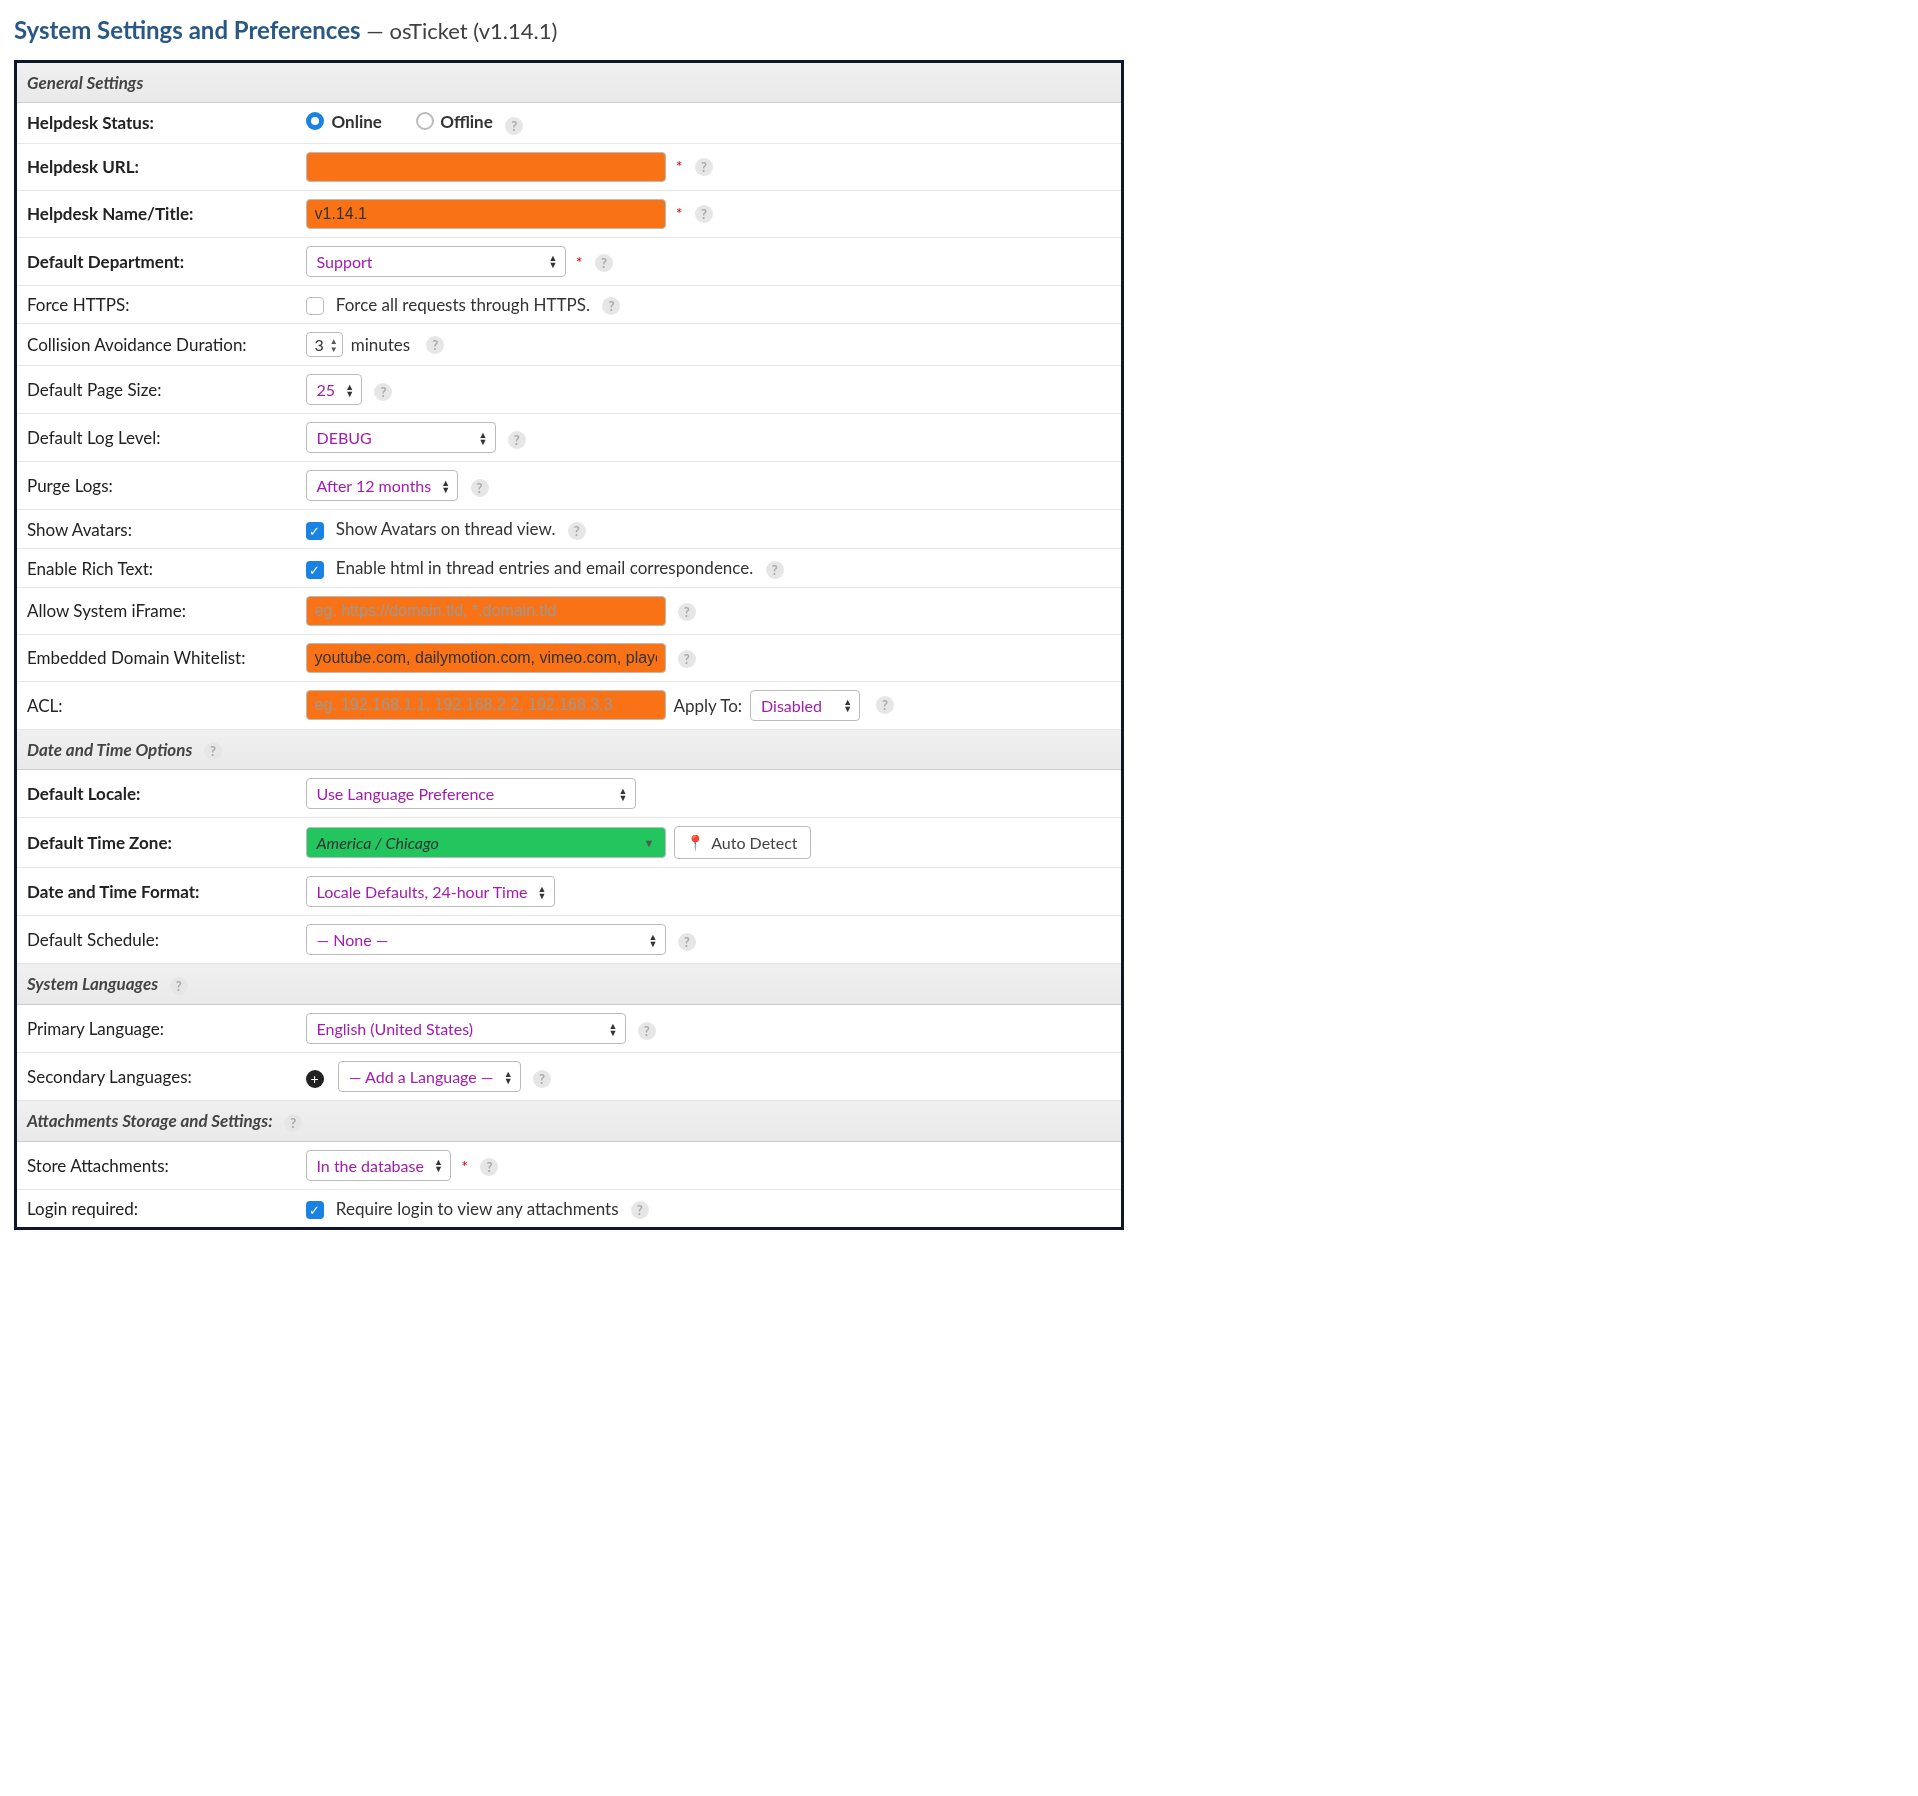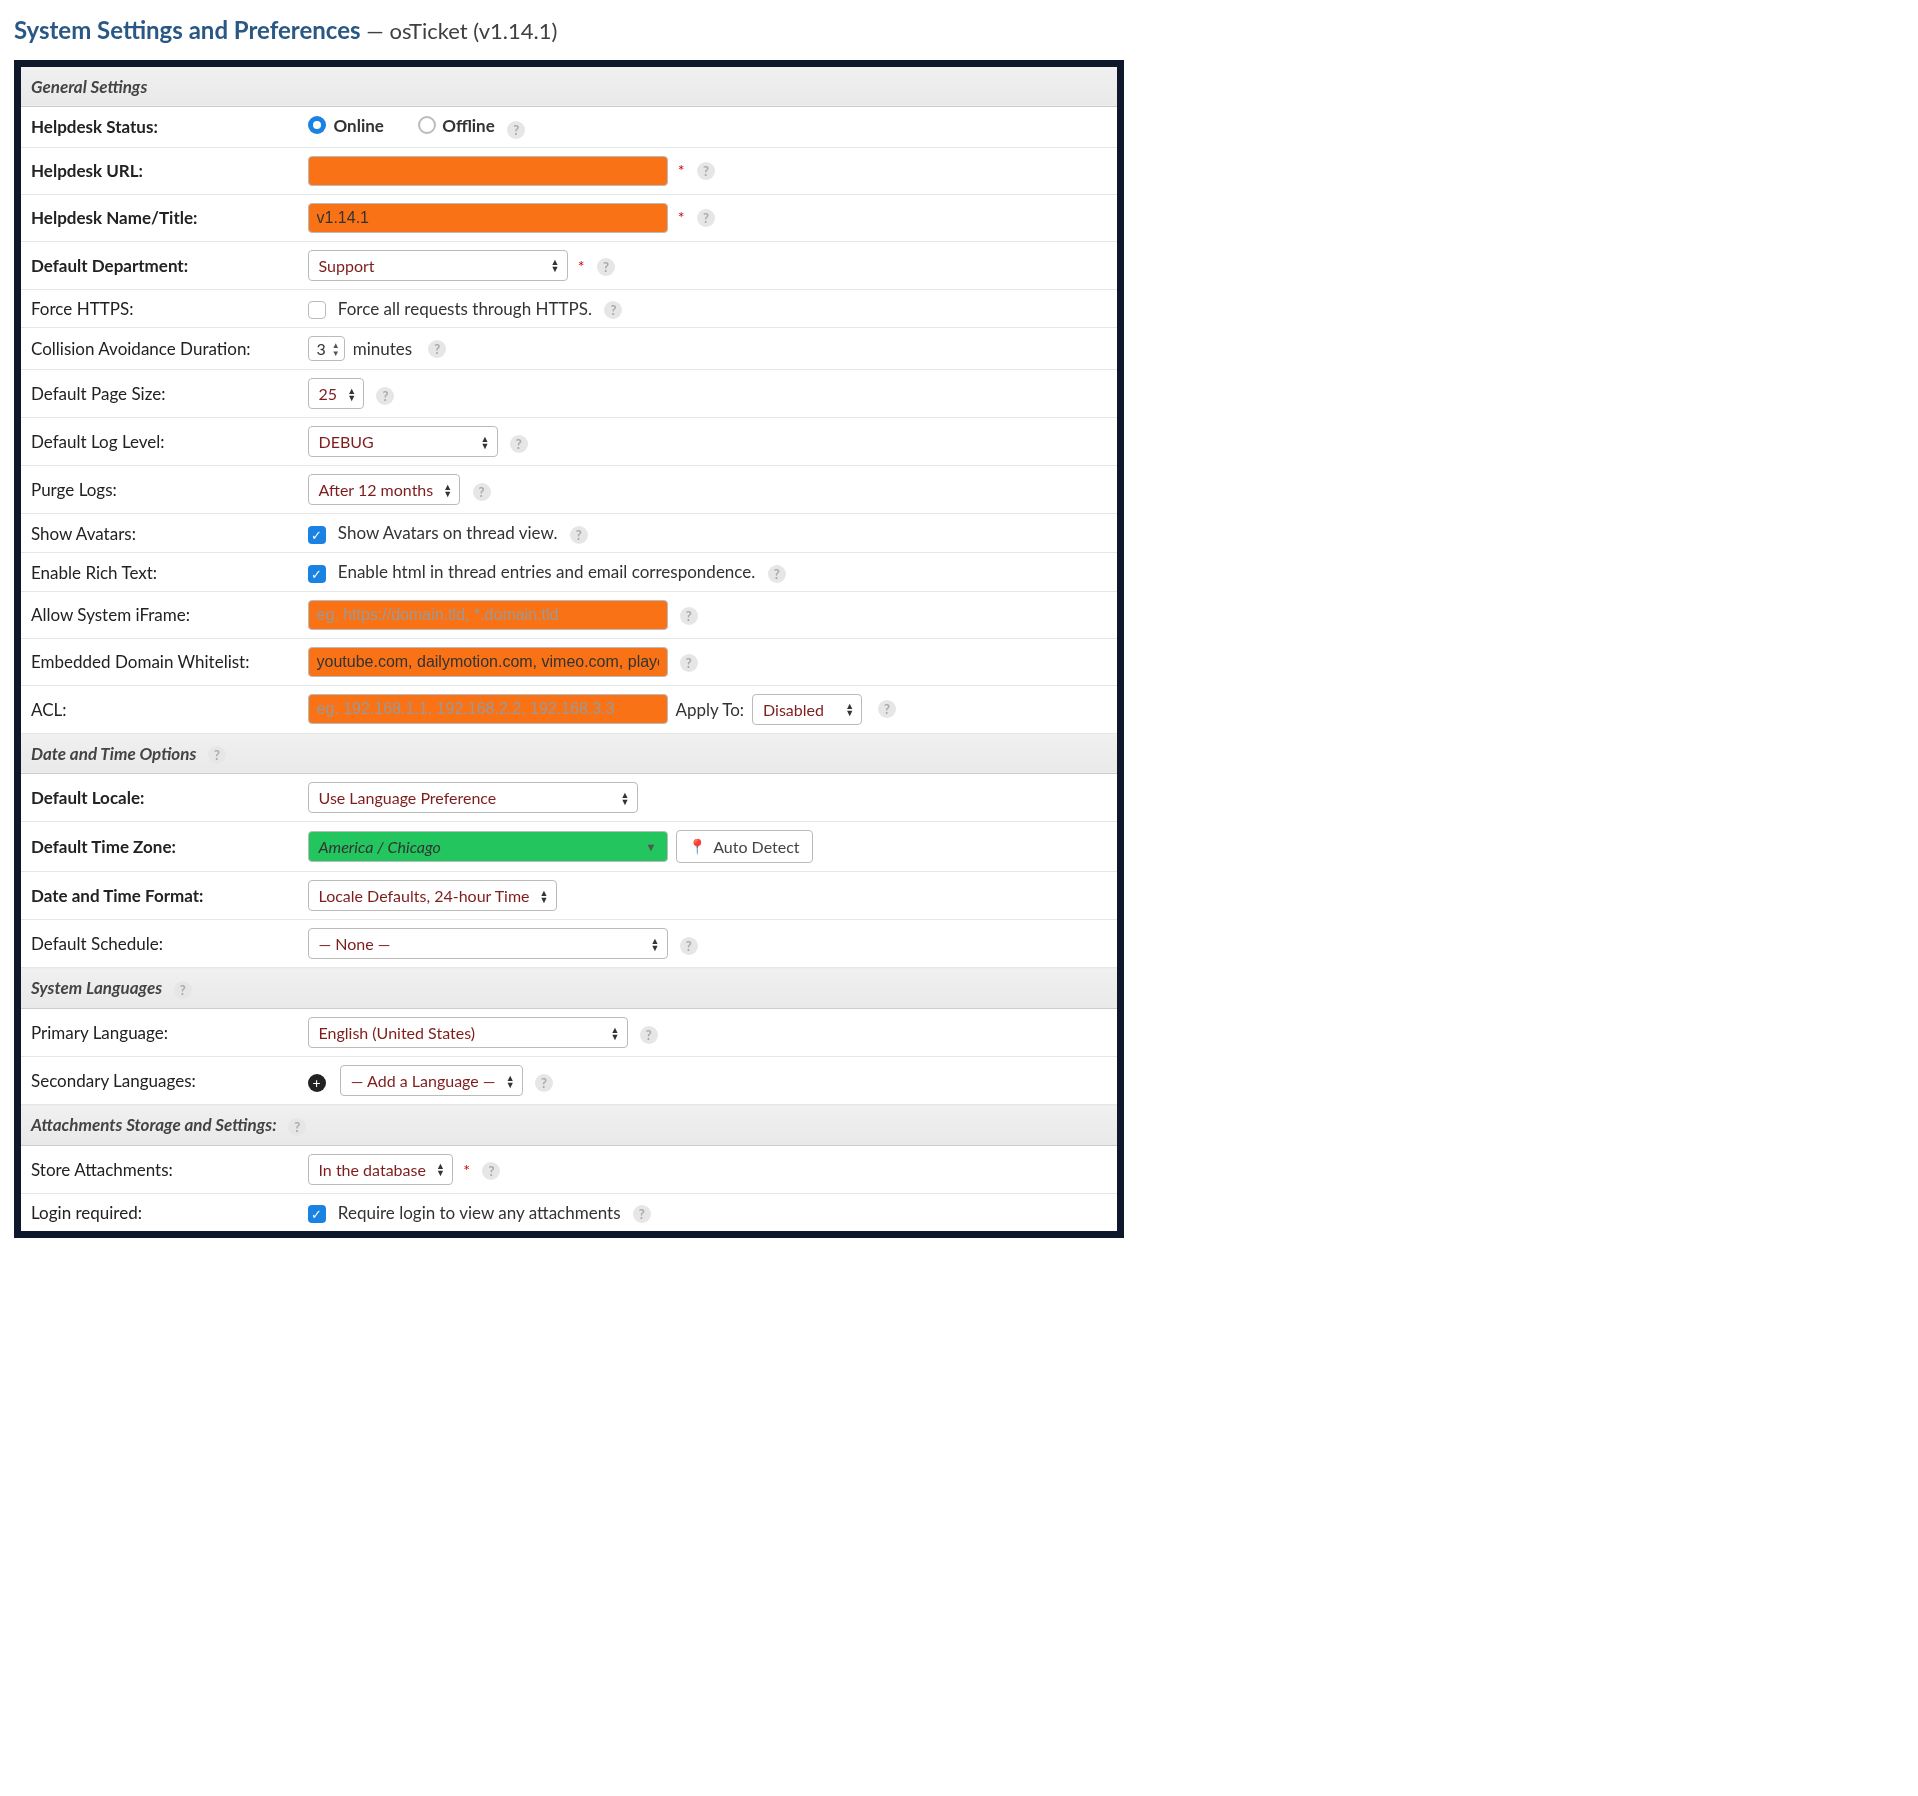--- a/index.html
+++ b/index.html
@@ -20,21 +20,21 @@
     line-height: 1.3;
   }
   h2.page-title .sub {
     font-weight: 400;
     color: #404040;
     font-size: 22px;
   }
   table.form-table {
     width: 100%;
     border-collapse: collapse;
-    border: 7px solid #0f172a;
+    border: 3px solid #0f172a;
   }
   table.form-table tr {
     border-bottom: 1px solid #e6e6e6;
   }
   table.form-table th.section {
     background: linear-gradient(to bottom, #f0f0f0, #e9e9e9);
     text-align: left;
     font-weight: 700;
     font-style: italic;
     color: #444;
@@ -72,21 +72,21 @@
   .num-input .stepper {
     margin-left:6px; line-height:8px; font-size:8px; color:#555;
   }
   select, .fake-select {
     appearance: none;
     -webkit-appearance: none;
     border: 1px solid #bbb;
     border-radius: 4px;
     padding: 5px 26px 5px 10px;
     font-size: 16px;
-    color: #7f1d1d;
+    color: #a21caf;
     background: #fff;
     position: relative;
     display: inline-block;
   }
   .select-wrap { position: relative; display: inline-block; }
   .select-wrap .arrows {
     position: absolute;
     right: 8px;
     top: 50%;
     transform: translateY(-50%);

